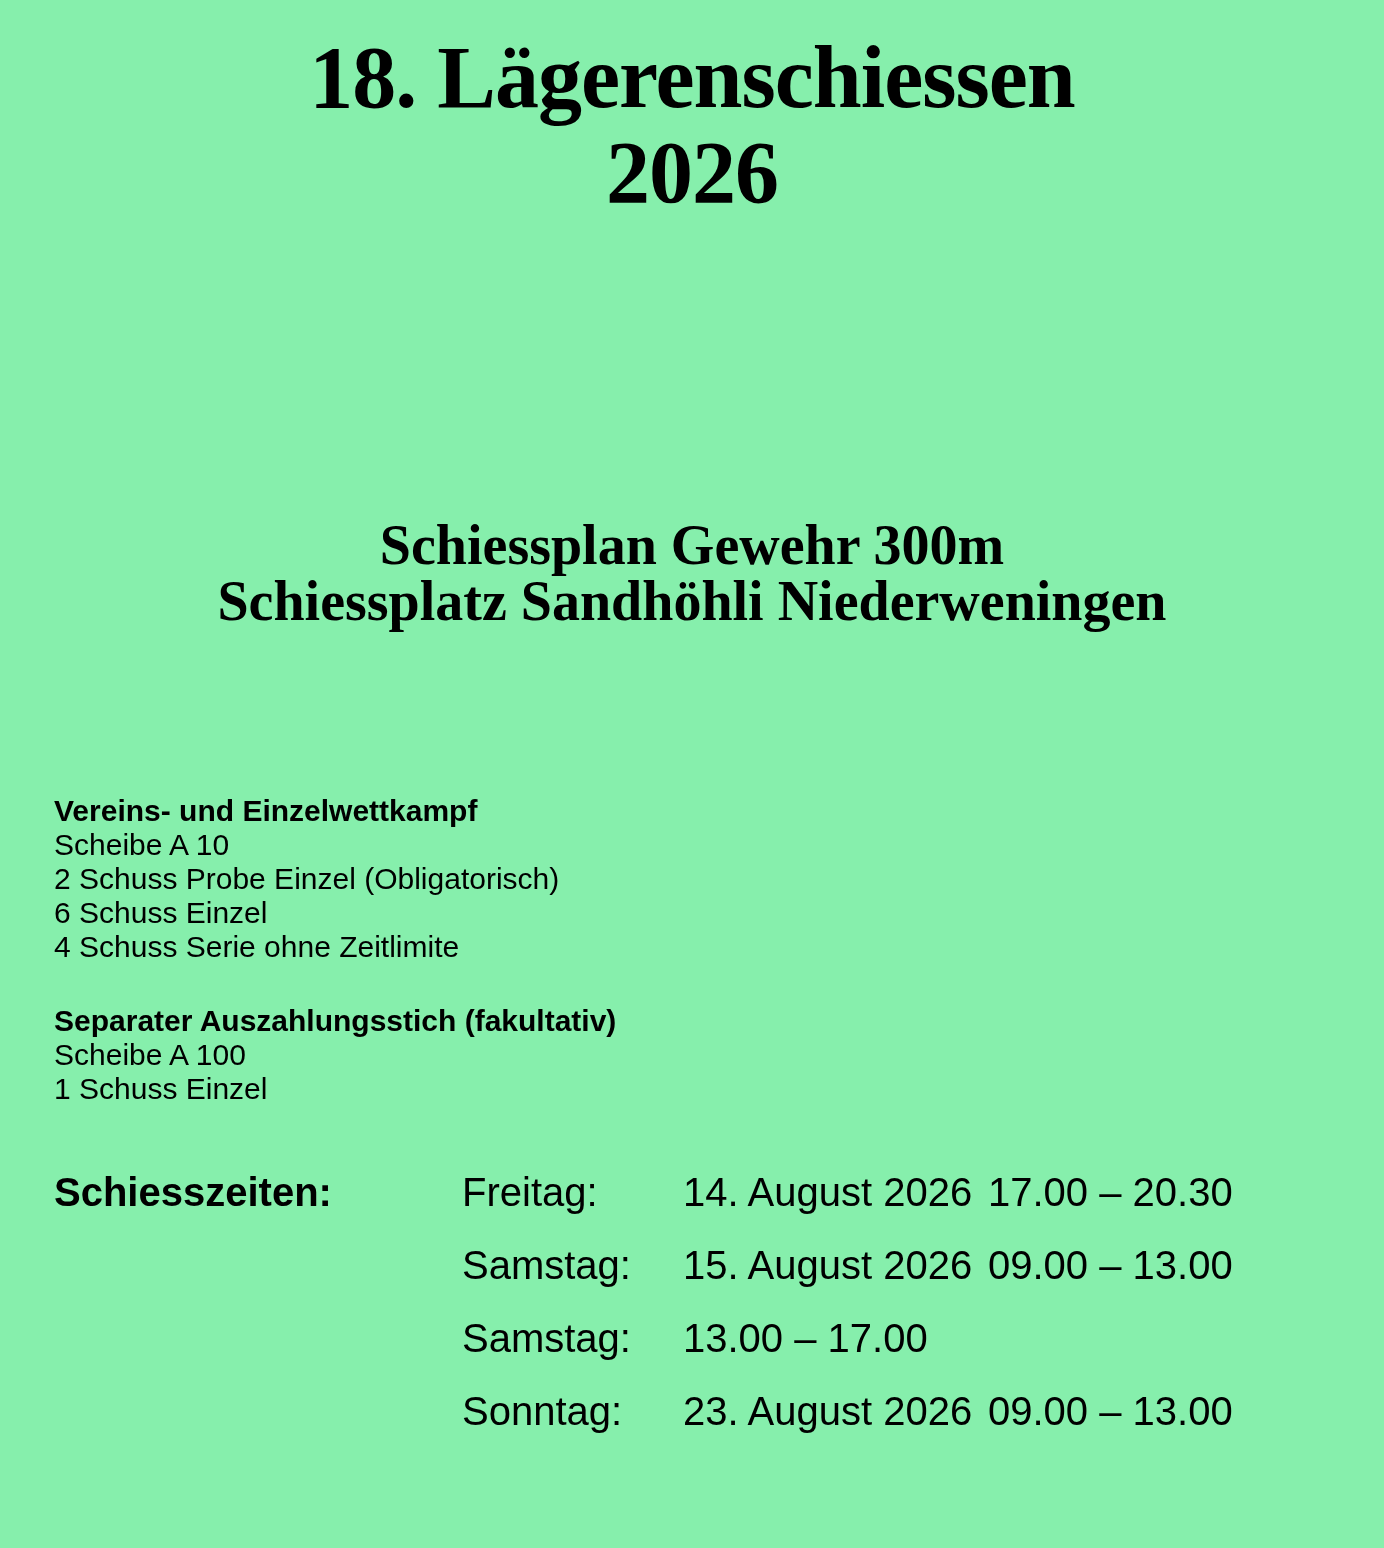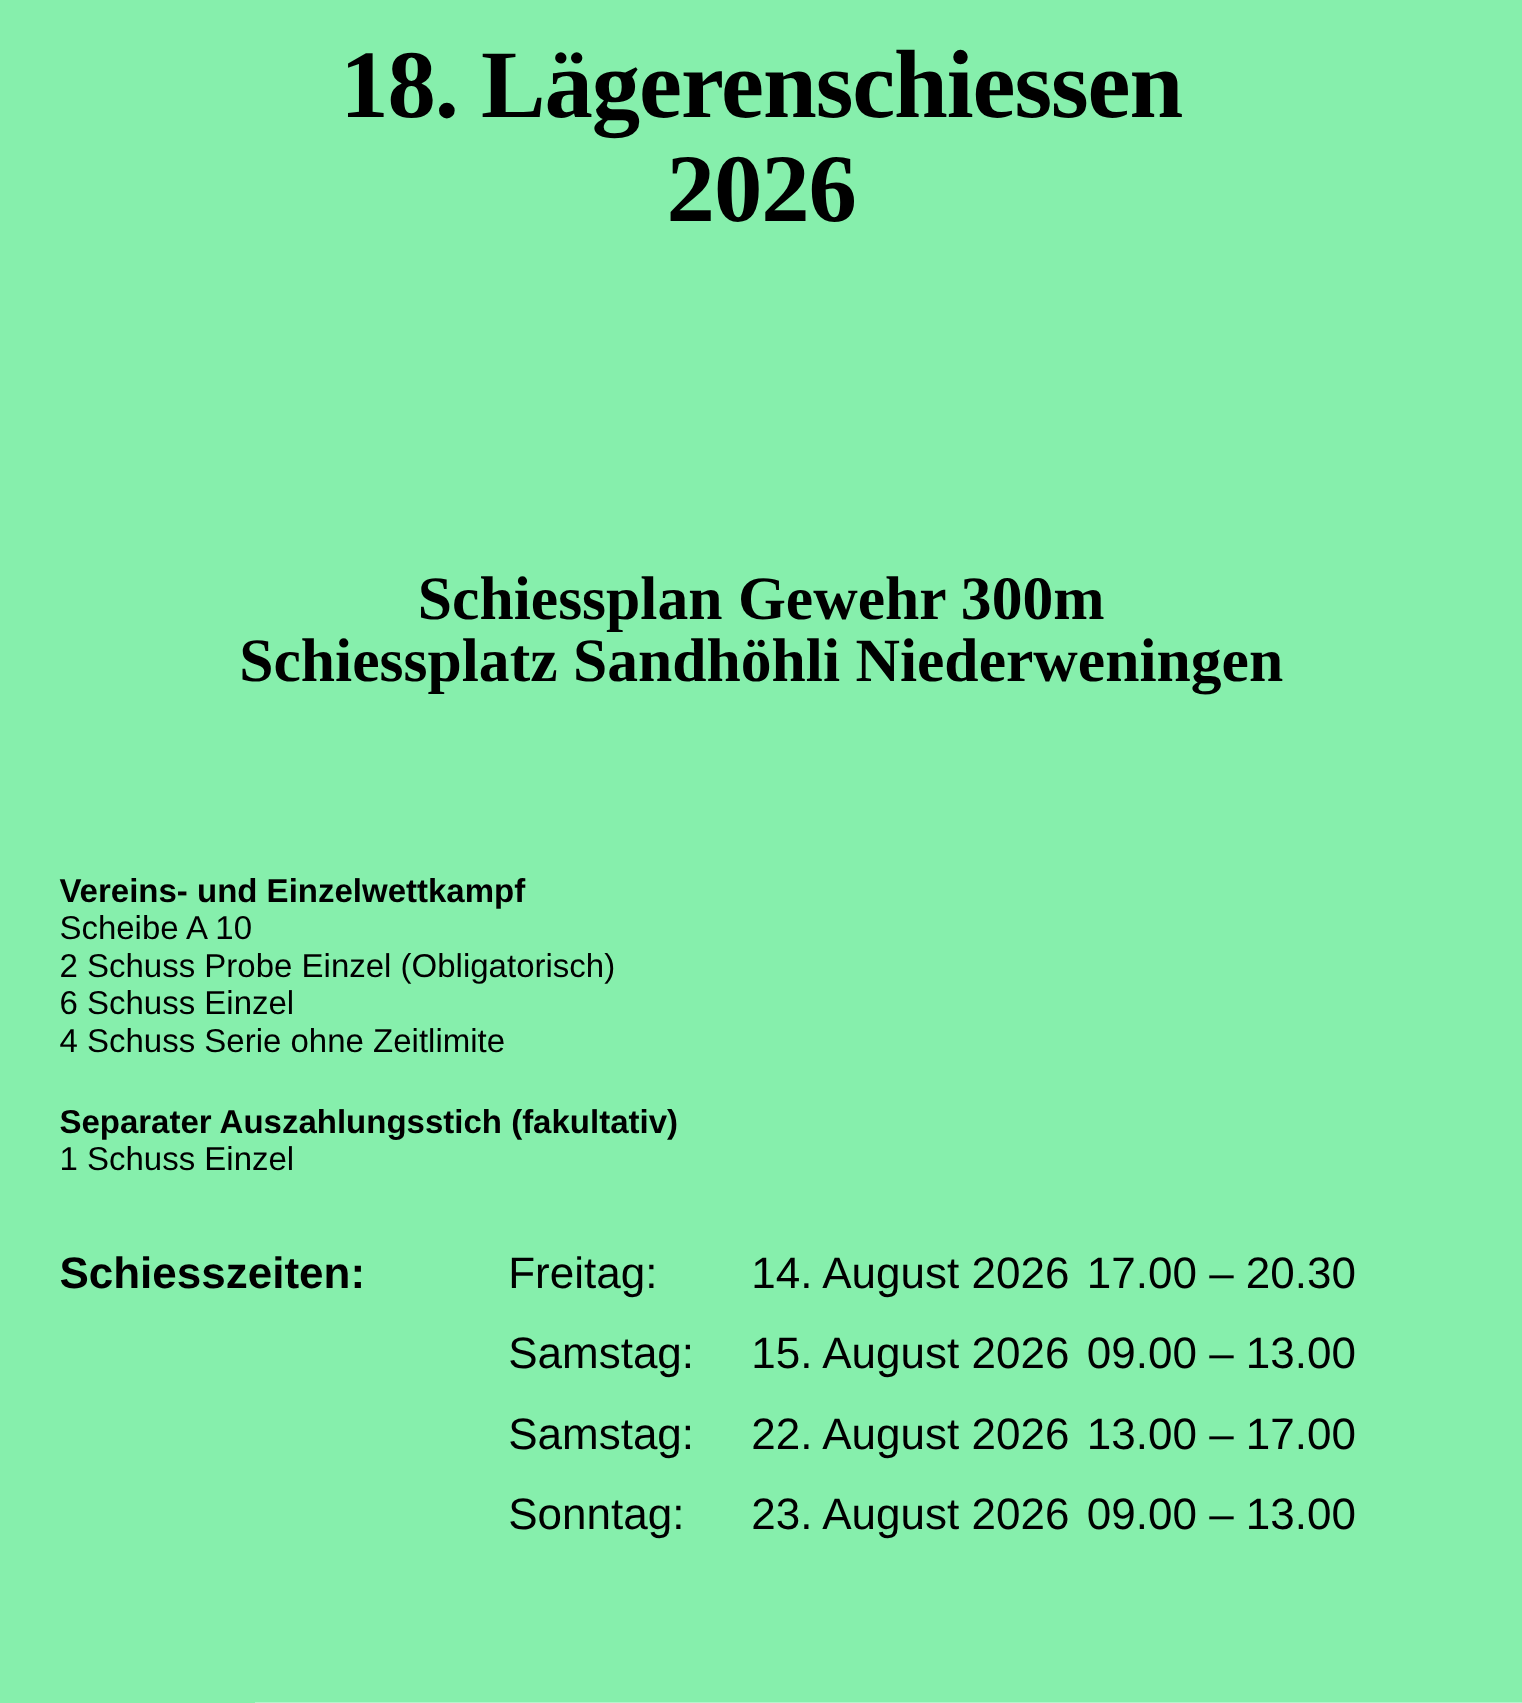--- a/index.html
+++ b/index.html
@@ -85,40 +85,40 @@
   <div class="section section-1">
     <p class="section-heading">Vereins- und Einzelwettkampf</p>
     <p class="section-line">Scheibe A 10</p>
     <p class="section-line">2 Schuss Probe Einzel (Obligatorisch)</p>
     <p class="section-line">6 Schuss Einzel</p>
     <p class="section-line">4 Schuss Serie ohne Zeitlimite</p>
   </div>
 
   <div class="section section-2">
     <p class="section-heading">Separater Auszahlungsstich (fakultativ)</p>
+    <p class="section-line">Scheibe A 100</p>
     <p class="section-line">1 Schuss Einzel</p>
   </div>
 
   <div class="schedule">
     <div class="schedule-row">
       <div class="cell schedule-label">Schiesszeiten:</div>
       <div class="cell">Freitag:</div>
       <div class="cell">14. August 2026</div>
       <div class="cell">17.00 – 20.30</div>
     </div>
     <div class="schedule-row">
       <div class="cell"></div>
       <div class="cell">Samstag:</div>
       <div class="cell">15. August 2026</div>
       <div class="cell">09.00 – 13.00</div>
     </div>
     <div class="schedule-row">
       <div class="cell"></div>
       <div class="cell">Samstag:</div>
-      <div class="cell">22. August 2026</div>
       <div class="cell">13.00 – 17.00</div>
     </div>
     <div class="schedule-row">
       <div class="cell"></div>
       <div class="cell">Sonntag:</div>
       <div class="cell">23. August 2026</div>
       <div class="cell">09.00 – 13.00</div>
     </div>
   </div>
 

